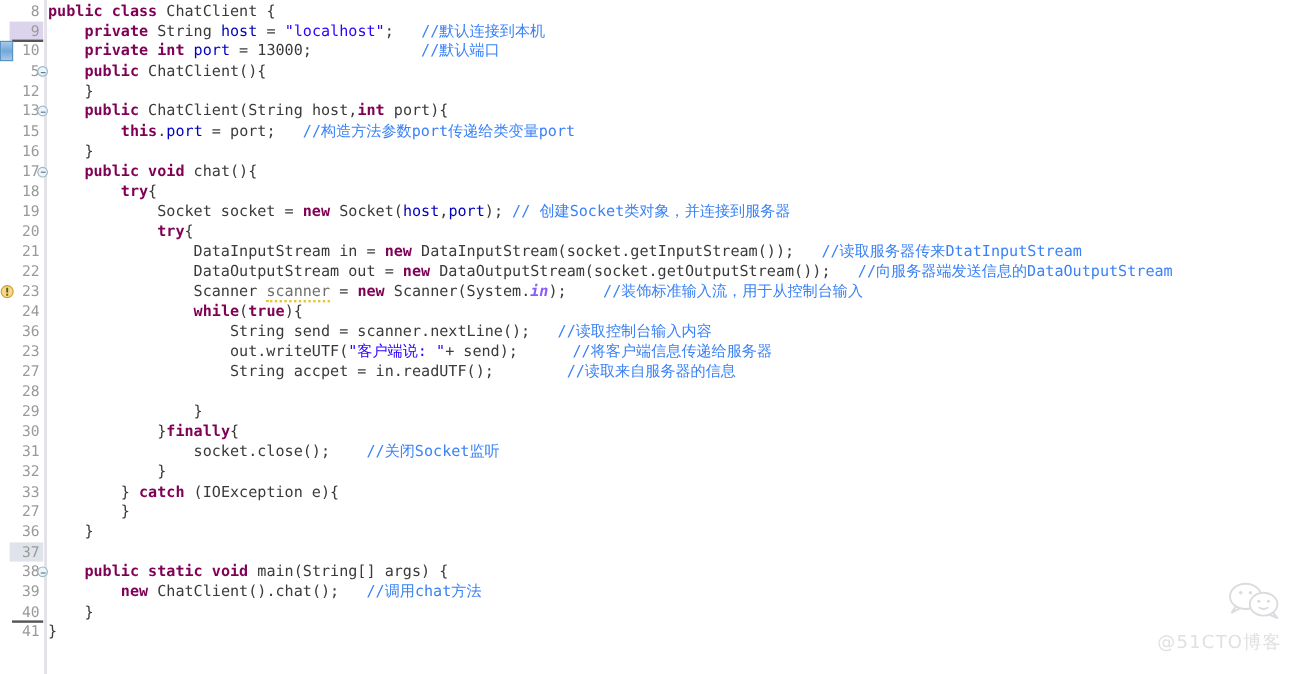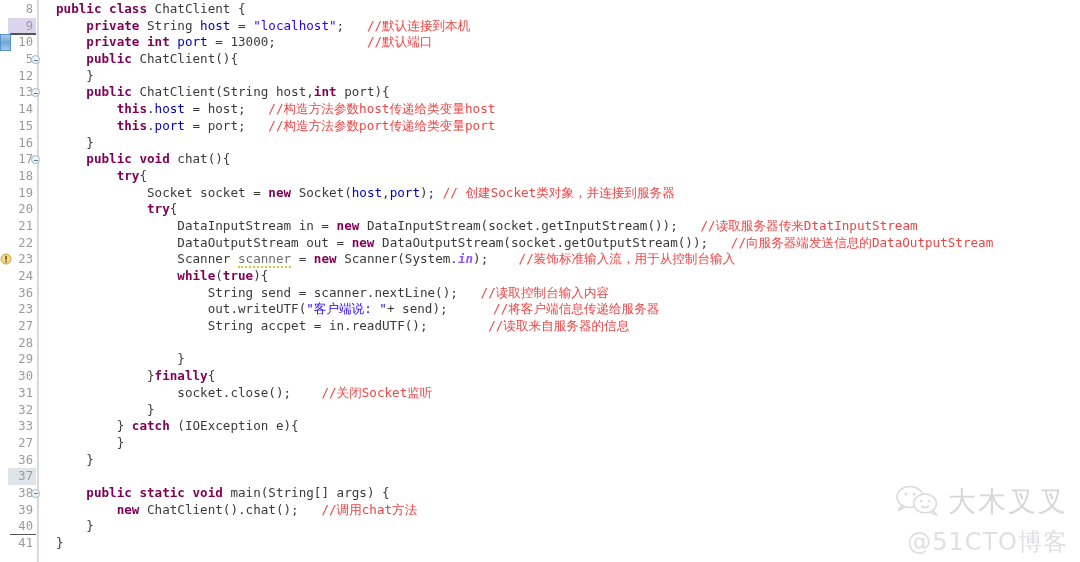--- a/index.html
+++ b/index.html
@@ -70,21 +70,21 @@
   .fold::after {
     content: "";
     position: absolute;
     left: 1.5px; top: 3.5px;
     width: 4px; height: 1px;
     background: #5b7d92;
   }
 
   .code {
     position: absolute;
-    left: 56px; top: 0;
+    left: 40px; top: 0;
     white-space: pre;
   }
 
   
   .lno-hl {
     position: absolute;
     left: 8px; top: 0px;
     width: 28px; height: 16.7px;
     background: #dcd4ec;
   }
@@ -111,21 +111,21 @@
     position: absolute;
     left: 0px; top: 2px;
     width: 12px; height: 12px;
   }
 
   
   .kw   { color: #7f0055; font-weight: bold; }
   .fld  { color: #0000c0; }                          
   .fldi { color: #8b5cf6; font-weight: bold; font-style: italic; }
   .str  { color: #2a00ff; }
-  .cmt  { color: #ef4444; }                          
+  .cmt  { color: #3b82f6; }                          
   .pln  { color: #3a3a3a; }
   .warnvar {
     color: #6e6e6e;
     border-bottom: 2px dotted #e8c33a;
   }
 
   
   #watermark {
     position: absolute;
     right: 12px; bottom: 8px;
@@ -142,40 +142,39 @@
   #wm-name {
     font-family: "DejaVu Sans", "Liberation Sans", sans-serif;
     font-size: 28px;
     color: #d8d8dc;
     letter-spacing: 2px;
     line-height: 1;
   }
   #wm-sub {
     text-align: right;
     font-family: "DejaVu Sans", "Liberation Sans", sans-serif;
-    font-size: 24px;
+    font-size: 15px;
     color: #e0e0e4;
     margin-top: 6px;
     letter-spacing: 1px;
   }
 </style>
 </head>
 <body>
 
 <div id="editor">
   <div class="gutter-bg"></div>
   <div class="gutter-sep"></div>
   <div class="lines-wrap" id="lines-wrap">
       <div class="line"><span class="lno">8</span><span class="code"><span class="pln"></span><span class="kw">public class </span><span class="pln">ChatClient {</span></span></div>
       <div class="line"><div class="lno-hl"></div><div class="lno-underline"></div><span class="lno">9</span><span class="code"><span class="pln">    </span><span class="kw">private </span><span class="pln">String </span><span class="fld">host</span><span class="pln"> = </span><span class="str">"localhost"</span><span class="pln">;   </span><span class="cmt">//默认连接到本机</span></span></div>
       <div class="line"><div class="marker-blue"></div><span class="lno">10</span><span class="code"><span class="pln">    </span><span class="kw">private int </span><span class="fld">port</span><span class="pln"> = 13000;            </span><span class="cmt">//默认端口</span></span></div>
       <div class="line"><span class="lno">5</span><span class="fold"></span><span class="code"><span class="pln">    </span><span class="kw">public </span><span class="pln">ChatClient(){</span></span></div>
       <div class="line"><span class="lno">12</span><span class="code"><span class="pln">    }</span></span></div>
       <div class="line"><span class="lno">13</span><span class="fold"></span><span class="code"><span class="pln">    </span><span class="kw">public </span><span class="pln">ChatClient(String host,</span><span class="kw">int </span><span class="pln">port){</span></span></div>
-      <div class="line"><span class="lno">14</span><span class="code"><span class="pln">        </span><span class="kw">this</span><span class="pln">.</span><span class="fld">host</span><span class="pln"> = host;   </span><span class="cmt">//构造方法参数host传递给类变量host</span></span></div>
       <div class="line"><span class="lno">15</span><span class="code"><span class="pln">        </span><span class="kw">this</span><span class="pln">.</span><span class="fld">port</span><span class="pln"> = port;   </span><span class="cmt">//构造方法参数port传递给类变量port</span></span></div>
       <div class="line"><span class="lno">16</span><span class="code"><span class="pln">    }</span></span></div>
       <div class="line"><span class="lno">17</span><span class="fold"></span><span class="code"><span class="pln">    </span><span class="kw">public void </span><span class="pln">chat(){</span></span></div>
       <div class="line"><span class="lno">18</span><span class="code"><span class="pln">        </span><span class="kw">try</span><span class="pln">{</span></span></div>
       <div class="line"><span class="lno">19</span><span class="code"><span class="pln">            Socket socket = </span><span class="kw">new </span><span class="pln">Socket(</span><span class="fld">host</span><span class="pln">,</span><span class="fld">port</span><span class="pln">); </span><span class="cmt">// 创建Socket类对象，并连接到服务器</span></span></div>
       <div class="line"><span class="lno">20</span><span class="code"><span class="pln">            </span><span class="kw">try</span><span class="pln">{</span></span></div>
       <div class="line"><span class="lno">21</span><span class="code"><span class="pln">                DataInputStream in = </span><span class="kw">new </span><span class="pln">DataInputStream(socket.getInputStream());   </span><span class="cmt">//读取服务器传来DtatInputStream</span></span></div>
       <div class="line"><span class="lno">22</span><span class="code"><span class="pln">                DataOutputStream out = </span><span class="kw">new </span><span class="pln">DataOutputStream(socket.getOutputStream());   </span><span class="cmt">//向服务器端发送信息的DataOutputStream</span></span></div>
       <div class="line"><div class="warn-icon"><svg width="12" height="12" viewBox="0 0 12 12">
             <circle cx="6" cy="6" r="5" fill="#f3d98b" stroke="#c9a33a" stroke-width="1"></circle>
@@ -209,17 +208,16 @@
           <path d="M8 21 L4.5 26.5 L11 23" stroke-linejoin="round" fill="none"></path>
           <ellipse cx="31" cy="19.5" rx="11.5" ry="9.5" fill="#ffffff"></ellipse>
           <path d="M39 26.5 L42.5 31 L36.5 28.5" stroke-linejoin="round" fill="none"></path>
           <circle cx="12" cy="10" r="1.5" fill="#dcdce0" stroke="none"></circle>
           <circle cx="20" cy="10" r="1.5" fill="#dcdce0" stroke="none"></circle>
           <circle cx="27" cy="17" r="1.3" fill="#dcdce0" stroke="none"></circle>
           <circle cx="35" cy="17" r="1.3" fill="#dcdce0" stroke="none"></circle>
           <path d="M27 22 Q31 25 35 22" fill="none"></path>
         </svg>
       </span>
-      <span id="wm-name">大木叉叉</span>
     </div>
     <div id="wm-sub">@51CTO博客</div>
   </div>
 </div>
 
 </body></html>

